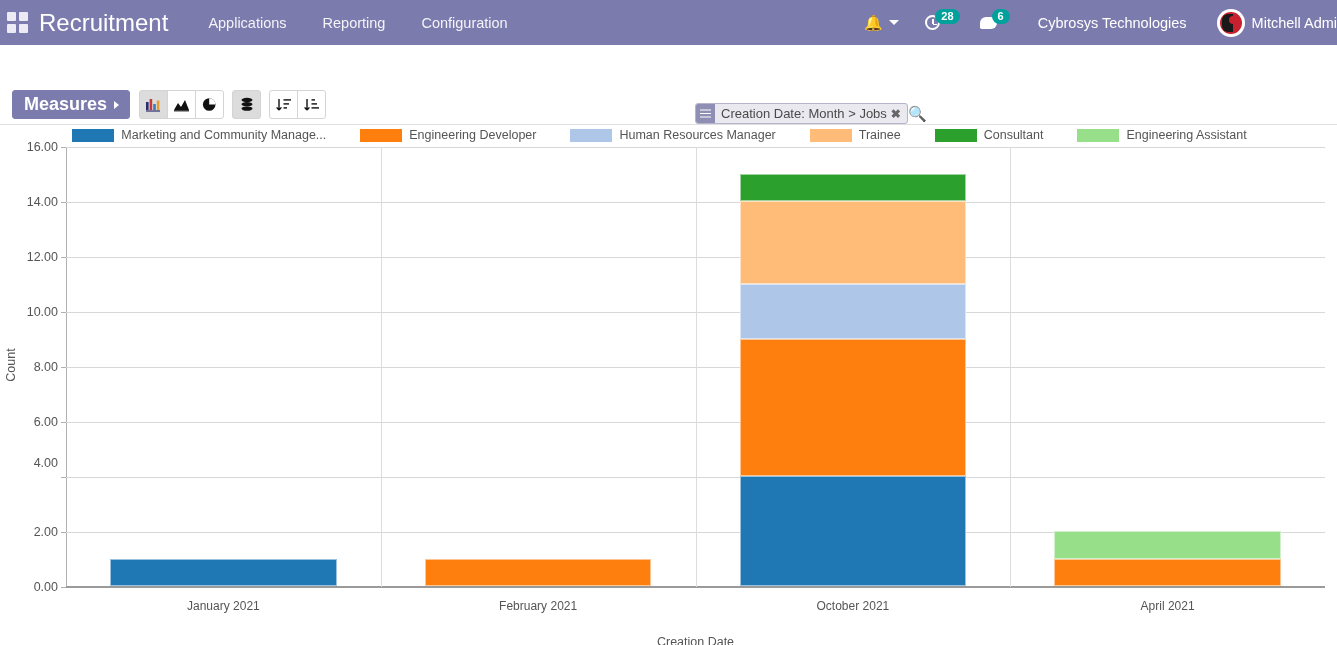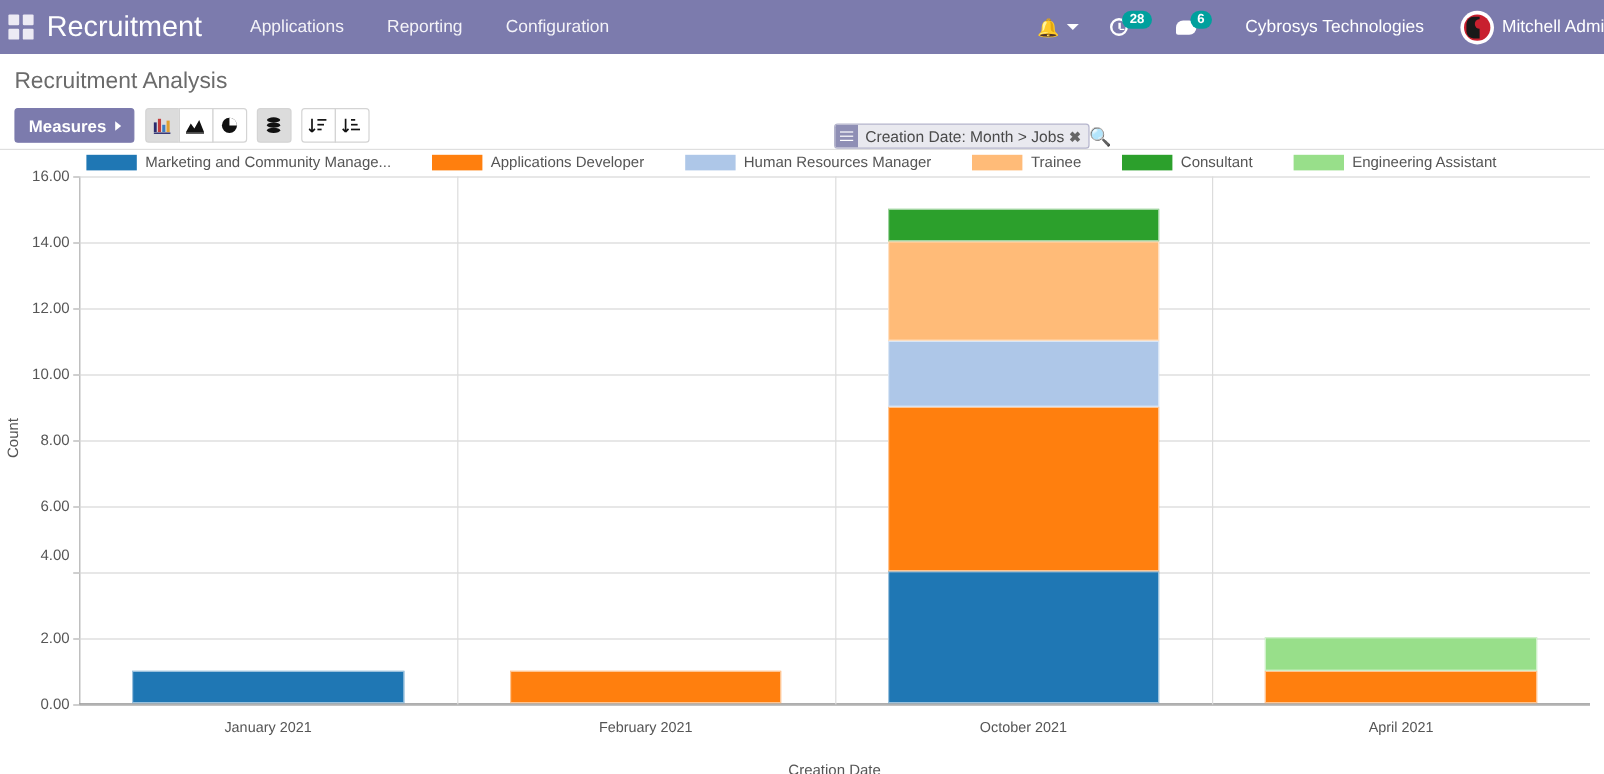--- a/index.html
+++ b/index.html
@@ -117,21 +117,21 @@
     position: relative;
   }
   #breadcrumb {
     position:absolute; left:12px; top:12px;
     font-size:19px; color:#6b6b6b; font-weight:normal;
   }
   #btn-row { position:absolute; left:12px; top:45px; display:flex; align-items:flex-start; }
   #measures-btn {
     background:#7c7bad; color:#ffffff;
     border:1px solid #7c7bad;
-    font-size:14px; font-weight:bold;
+    font-size:18px; font-weight:bold;
     padding: 5px 10px 5px 11px;
     border-radius:3px;
     display:flex;align-items:center;gap:7px;
     cursor:pointer; height:29px;
     white-space:nowrap;
   }
   .tri-right{ width:0;height:0;border-top:4px solid transparent;border-bottom:4px solid transparent;border-left:5px solid #fff;}
   .btn-group { display:flex; margin-left:9px; }
   .btn-group + .btn-group { margin-left:8px; }
   .icobtn {
@@ -268,21 +268,20 @@
       <div id="avatar">
           <span class="logo"></span>
         </div>
       <div id="username">Mitchell Admi</div>
     </div>
   </div>
 </div>
 
 <div id="controlpanel">
 
-  <div id="breadcrumb">Recruitment Analysis</div>
 
   <div id="btn-row">
     <div id="measures-btn">
       <span>Measures</span>
       <span class="tri-right"></span>
     </div>
 
     <div class="btn-group">
       <div class="icobtn active">
         <svg width="15" height="14" viewBox="0 0 15 14">
@@ -384,21 +383,21 @@
 </div>
 
 <div id="chart-area">
   <div id="legend">
       <div class="legend-item">
         <span class="legend-swatch" style="background: rgb(31, 119, 180);"></span>
         <span class="legend-text">Marketing and Community Manage...</span>
       </div>
       <div class="legend-item">
         <span class="legend-swatch" style="background: rgb(255, 127, 14);"></span>
-        <span class="legend-text">Applications Developer</span>
+        <span class="legend-text">Engineering Developer</span>
       </div>
       <div class="legend-item">
         <span class="legend-swatch" style="background: rgb(174, 199, 232);"></span>
         <span class="legend-text">Human Resources Manager</span>
       </div>
       <div class="legend-item">
         <span class="legend-swatch" style="background: rgb(255, 187, 120);"></span>
         <span class="legend-text">Trainee</span>
       </div>
       <div class="legend-item">

